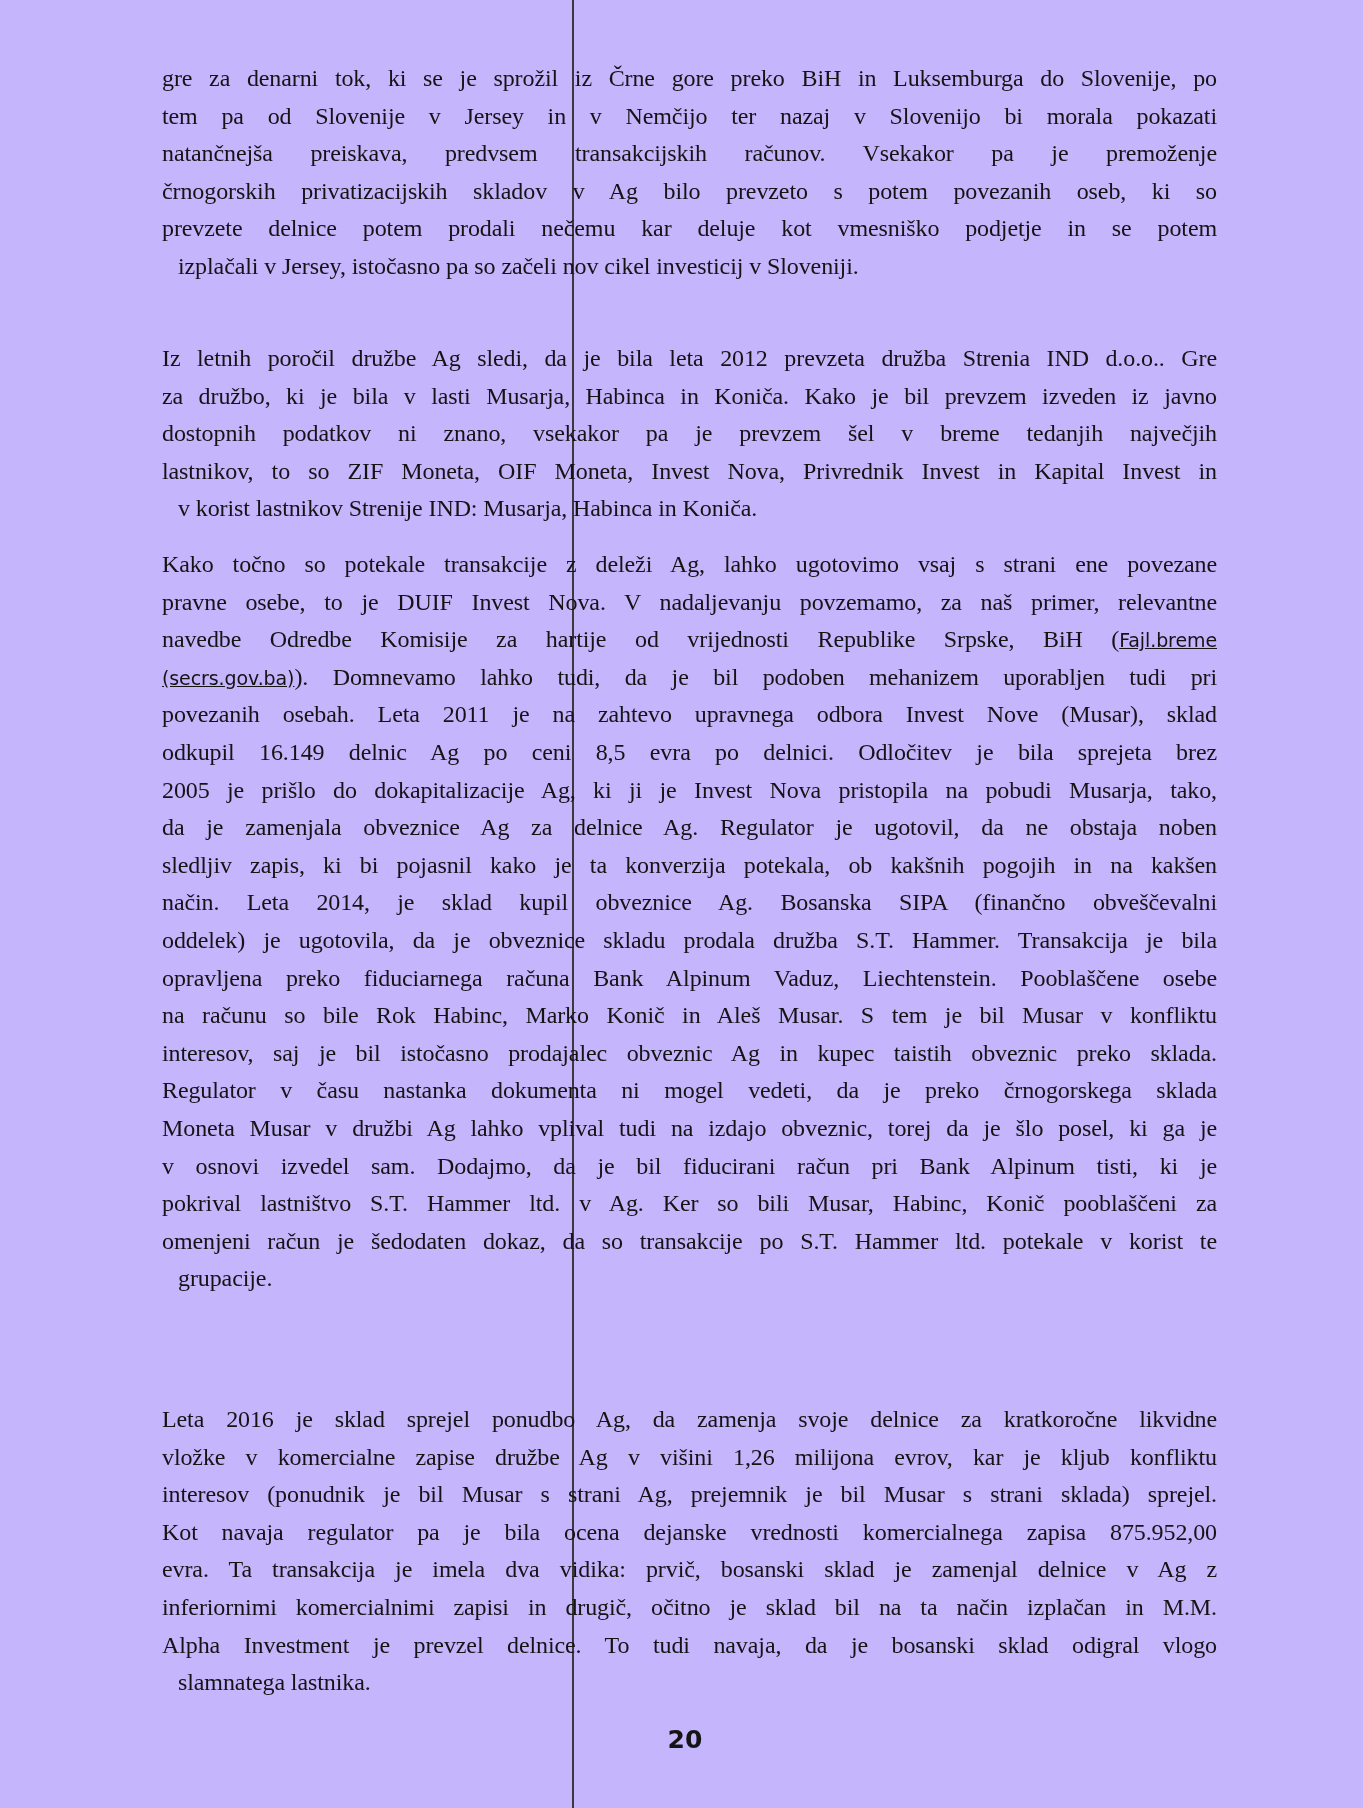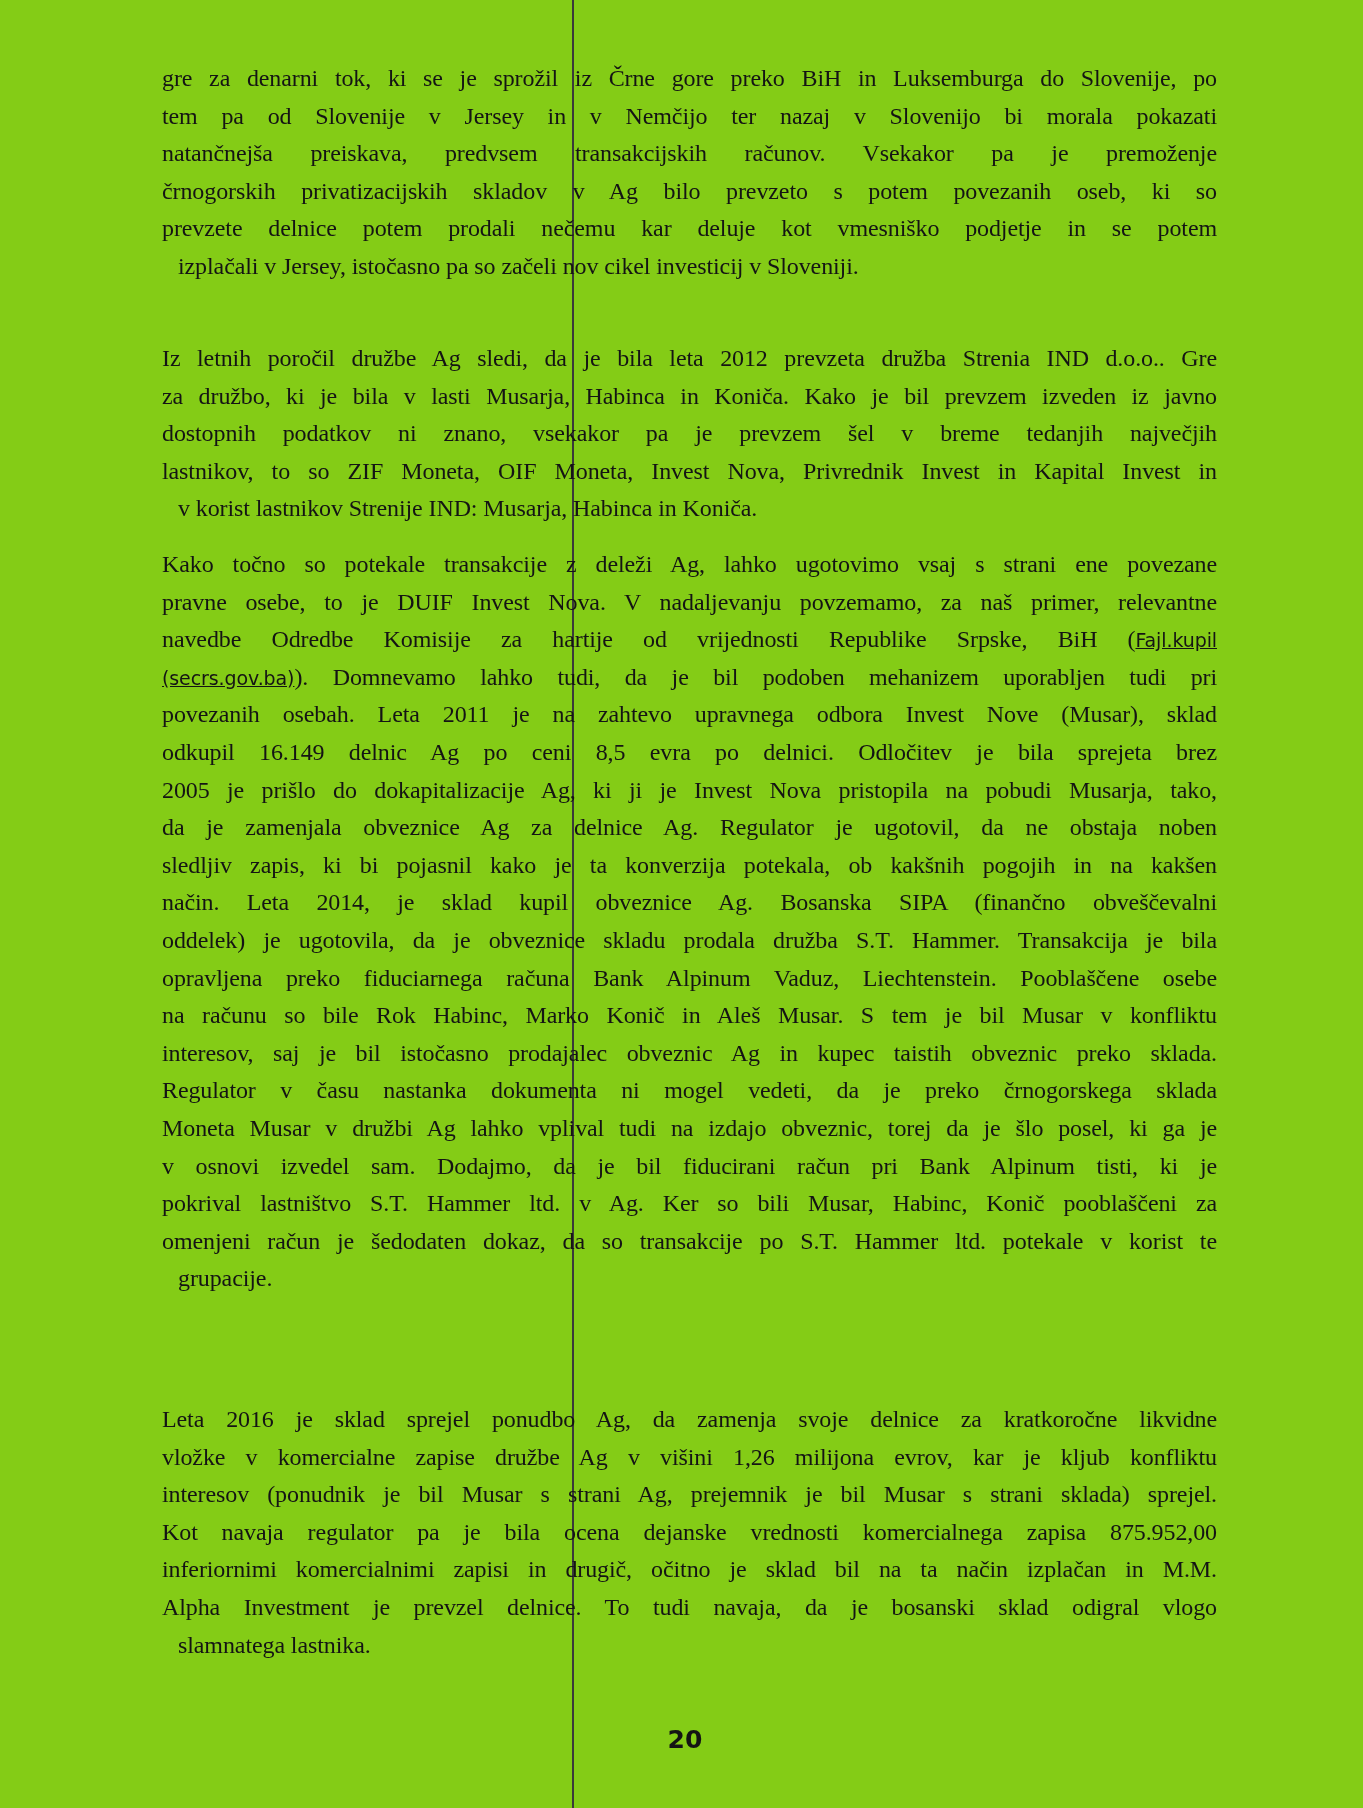--- a/index.html
+++ b/index.html
@@ -11,21 +11,21 @@
       width: 1363px;
       height: 1808px;
       position: relative;
       overflow: hidden;
     }
     .page {
       position: absolute;
       left: 0; top: 0;
       width: 1363px;
       height: 1808px;
-      background: #84cc16;
+      background: #c4b5fd;
     }
     .fold-line {
       position: absolute;
       left: 572px;
       top: 0;
       width: 1.5px;
       height: 1808px;
       background: #3a3a3a;
     }
     .para {
@@ -95,21 +95,21 @@
     <span class="line">Iz letnih poročil družbe Ag sledi, da je bila leta 2012 prevzeta družba Strenia IND d.o.o.. Gre</span>
     <span class="line">za družbo, ki je bila v lasti Musarja, Habinca in Koniča. Kako je bil prevzem izveden iz javno</span>
     <span class="line">dostopnih podatkov ni znano, vsekakor pa je prevzem šel v breme tedanjih največjih</span>
     <span class="line">lastnikov, to so ZIF Moneta, OIF Moneta, Invest Nova, Privrednik Invest in Kapital Invest in</span>
     <span class="line last">v korist lastnikov Strenije IND: Musarja, Habinca in Koniča.</span>
   </p>
 
   <p class="para" id="p3">
     <span class="line">Kako točno so potekale transakcije z deleži Ag, lahko ugotovimo vsaj s strani ene povezane</span>
     <span class="line">pravne osebe, to je DUIF Invest Nova. V nadaljevanju povzemamo, za naš primer, relevantne</span>
-    <span class="line"><span>navedbe Odredbe Komisije za hartije od vrijednosti Republike Srpske, BiH (</span><span class="link">Fajl.kupil</span></span>
+    <span class="line"><span>navedbe Odredbe Komisije za hartije od vrijednosti Republike Srpske, BiH (</span><span class="link">Fajl.breme</span></span>
     <span class="line"><span class="link">(secrs.gov.ba)</span><span>). Domnevamo lahko tudi, da je bil podoben mehanizem uporabljen tudi pri</span></span>
     <span class="line">povezanih osebah. Leta 2011 je na zahtevo upravnega odbora Invest Nove (Musar), sklad</span>
     <span class="line">odkupil 16.149 delnic Ag po ceni 8,5 evra po delnici. Odločitev je bila sprejeta brez</span>
     <span class="line">2005 je prišlo do dokapitalizacije Ag, ki ji je Invest Nova pristopila na pobudi Musarja, tako,</span>
     <span class="line">da je zamenjala obveznice Ag za delnice Ag. Regulator je ugotovil, da ne obstaja noben</span>
     <span class="line">sledljiv zapis, ki bi pojasnil kako je ta konverzija potekala, ob kakšnih pogojih in na kakšen</span>
     <span class="line">način. Leta 2014, je sklad kupil obveznice Ag. Bosanska SIPA (finančno obveščevalni</span>
     <span class="line">oddelek) je ugotovila, da je obveznice skladu prodala družba S.T. Hammer. Transakcija je bila</span>
     <span class="line">opravljena preko fiduciarnega računa Bank Alpinum Vaduz, Liechtenstein. Pooblaščene osebe</span>
     <span class="line">na računu so bile  Rok Habinc, Marko Konič in Aleš Musar. S tem je bil Musar v konfliktu</span>
@@ -120,20 +120,21 @@
     <span class="line">pokrival lastništvo S.T. Hammer ltd. v Ag. Ker so bili Musar, Habinc, Konič pooblaščeni za</span>
     <span class="line">omenjeni račun je šedodaten dokaz, da so transakcije po S.T. Hammer ltd. potekale v korist te</span>
     <span class="line last">grupacije.</span>
   </p>
 
   <p class="para" id="p4">
     <span class="line">Leta 2016 je sklad sprejel ponudbo Ag, da zamenja svoje delnice za kratkoročne likvidne</span>
     <span class="line">vložke v komercialne zapise družbe Ag v višini 1,26 milijona evrov, kar je kljub konfliktu</span>
     <span class="line">interesov (ponudnik je bil Musar s strani Ag, prejemnik je bil Musar s strani sklada) sprejel.</span>
     <span class="line">Kot navaja regulator pa je bila ocena dejanske vrednosti komercialnega zapisa 875.952,00</span>
+    <span class="line">evra. Ta transakcija je imela dva vidika: prvič, bosanski sklad je zamenjal delnice v Ag z</span>
     <span class="line">inferiornimi komercialnimi zapisi in drugič, očitno je sklad bil na ta način izplačan in M.M.</span>
     <span class="line">Alpha Investment je prevzel delnice. To tudi navaja, da je bosanski sklad odigral vlogo</span>
     <span class="line last">slamnatega lastnika.</span>
   </p>
 
   <div class="page-number">20</div>
 
 </div>
 
 </body></html>

